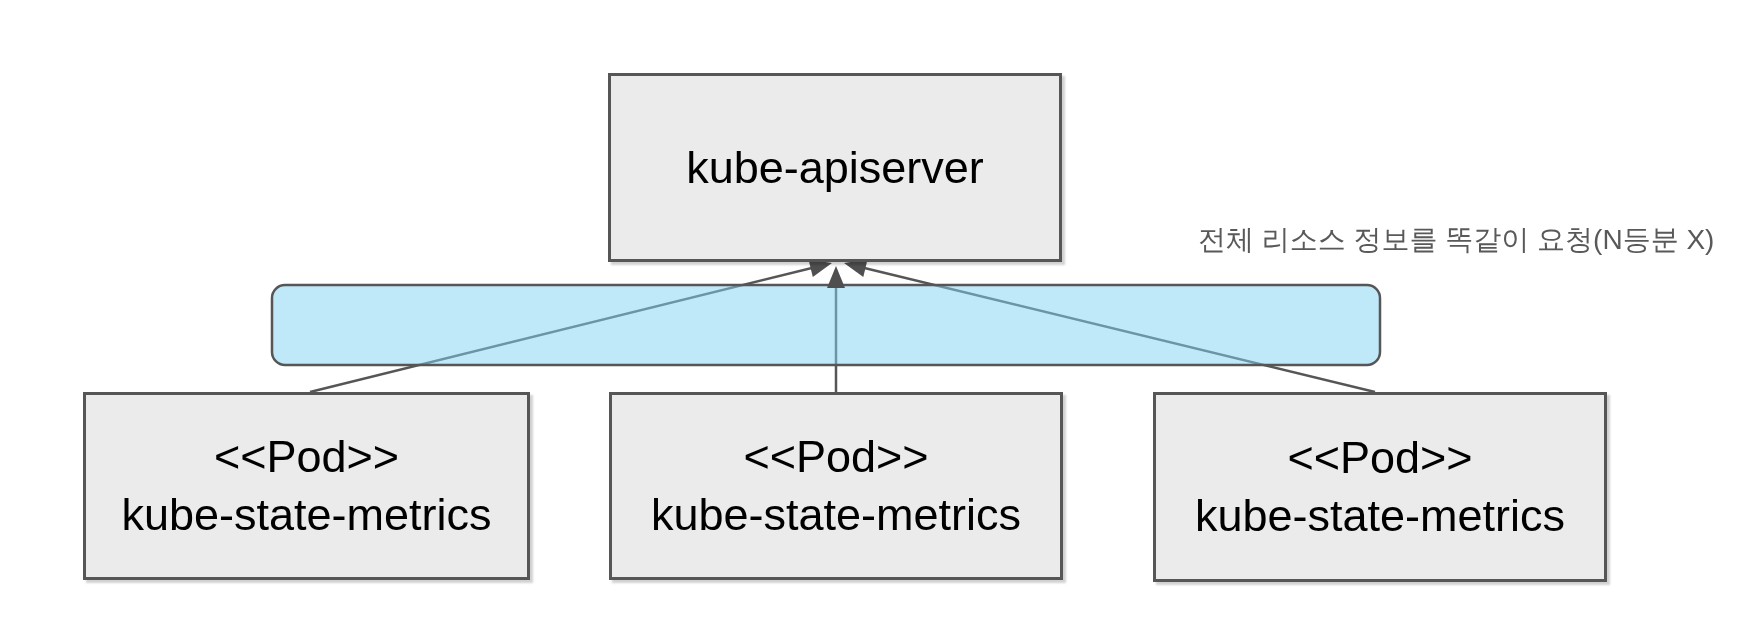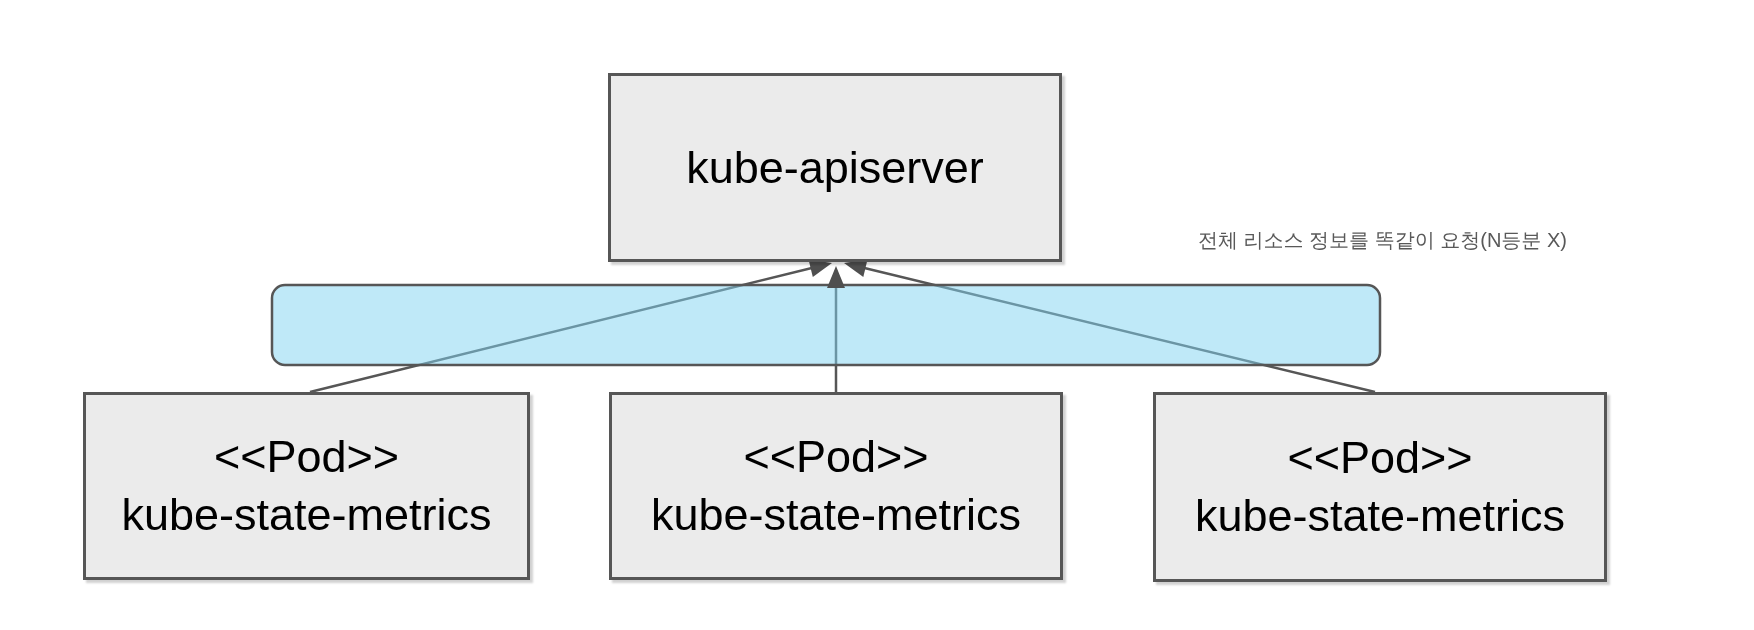--- a/index.html
+++ b/index.html
@@ -39,21 +39,21 @@
 
   .node-apiserver { left: 608px; top: 73px;  width: 454px; height: 189px; }
   .node-pod-1     { left: 83px;  top: 392px; width: 447px; height: 188px; }
   .node-pod-2     { left: 609px; top: 392px; width: 454px; height: 188px; }
   .node-pod-3     { left: 1153px;top: 392px; width: 454px; height: 190px; }
 
   .annotation {
     position: absolute;
     left: 1198px;
     top: 222px;
-    font-size: 20px;
+    font-size: 28px;
     line-height: 36px;
     color: var(--annotation-color, #595959);
     white-space: nowrap;
     z-index: 2;
   }
 </style>
 </head>
 <body>
 
 <div class="canvas" style="--bg: #ffffff; --box-fill: #ebebeb; --box-border: #565656; --text-color: #000000; --annotation-color: #595959;">

